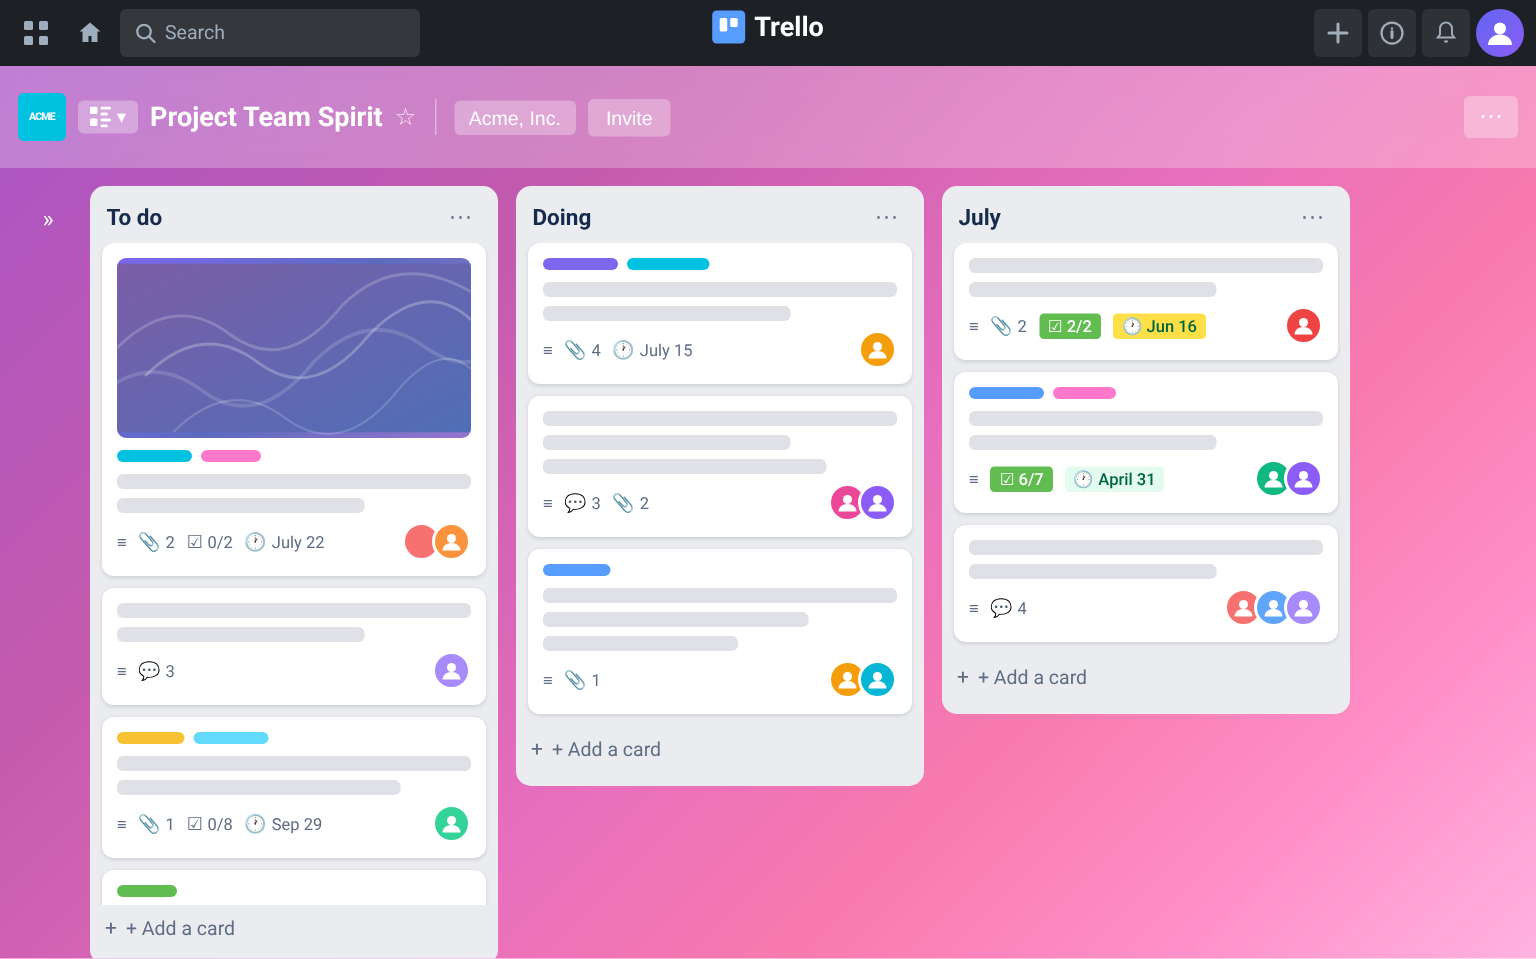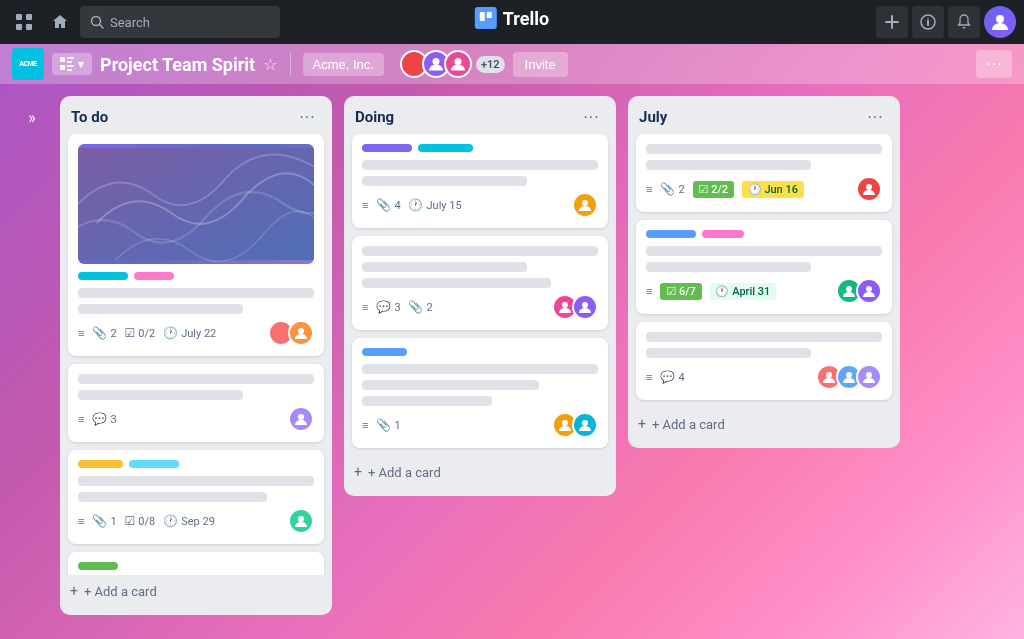--- a/index.html
+++ b/index.html
@@ -77,21 +77,21 @@
       border-radius: 50%;
       background: #7b68ee;
       display: flex; align-items: center; justify-content: center;
       color: white; font-size: 12px; font-weight: 600;
       cursor: pointer;
       overflow: hidden;
     }
 
     
     .board-header {
-      height: 40px;
+      height: 68px;
       background: rgba(255,255,255,0.25);
       backdrop-filter: blur(8px);
       display: flex;
       align-items: center;
       padding: 0 12px;
       gap: 8px;
     }
     .workspace-badge {
       width: 32px; height: 32px;
       background: #00c2e0;
@@ -386,36 +386,20 @@
       <rect x="7" y="12" width="5" height="2" rx="1"></rect>
     </svg>
     <span style="font-size:12px;">▾</span>
   </button>
   <span class="board-title">Project Team Spirit</span>
   <button class="star-btn">☆</button>
   <div class="divider-v"></div>
   <button class="workspace-name-btn">
     <span>Acme, Inc.</span>
   </button>
-  <div class="avatar-group" style="margin-left:8px;">
-    <div class="avatar-sm" style="background:#ef4444;"></div>
-    <div class="avatar-sm" style="background:#8b5cf6;">
-      <svg width="18" height="18" viewBox="0 0 18 18" fill="white">
-        <circle cx="9" cy="6.5" r="3.5"></circle>
-        <path d="M2 15.5c0-3.3 3.1-6 7-6s7 2.7 7 6"></path>
-      </svg>
-    </div>
-    <div class="avatar-sm" style="background:#ec4899;">
-      <svg width="18" height="18" viewBox="0 0 18 18" fill="white">
-        <circle cx="9" cy="6.5" r="3.5"></circle>
-        <path d="M2 15.5c0-3.3 3.1-6 7-6s7 2.7 7 6"></path>
-      </svg>
-    </div>
-    <span class="more-badge">+12</span>
-  </div>
   <button class="invite-btn">
     <span>Invite</span>
   </button>
   <button class="more-btn" style="margin-left:auto;">
     <span>···</span>
   </button>
 </div>
 
 <div class="board-content">
 

